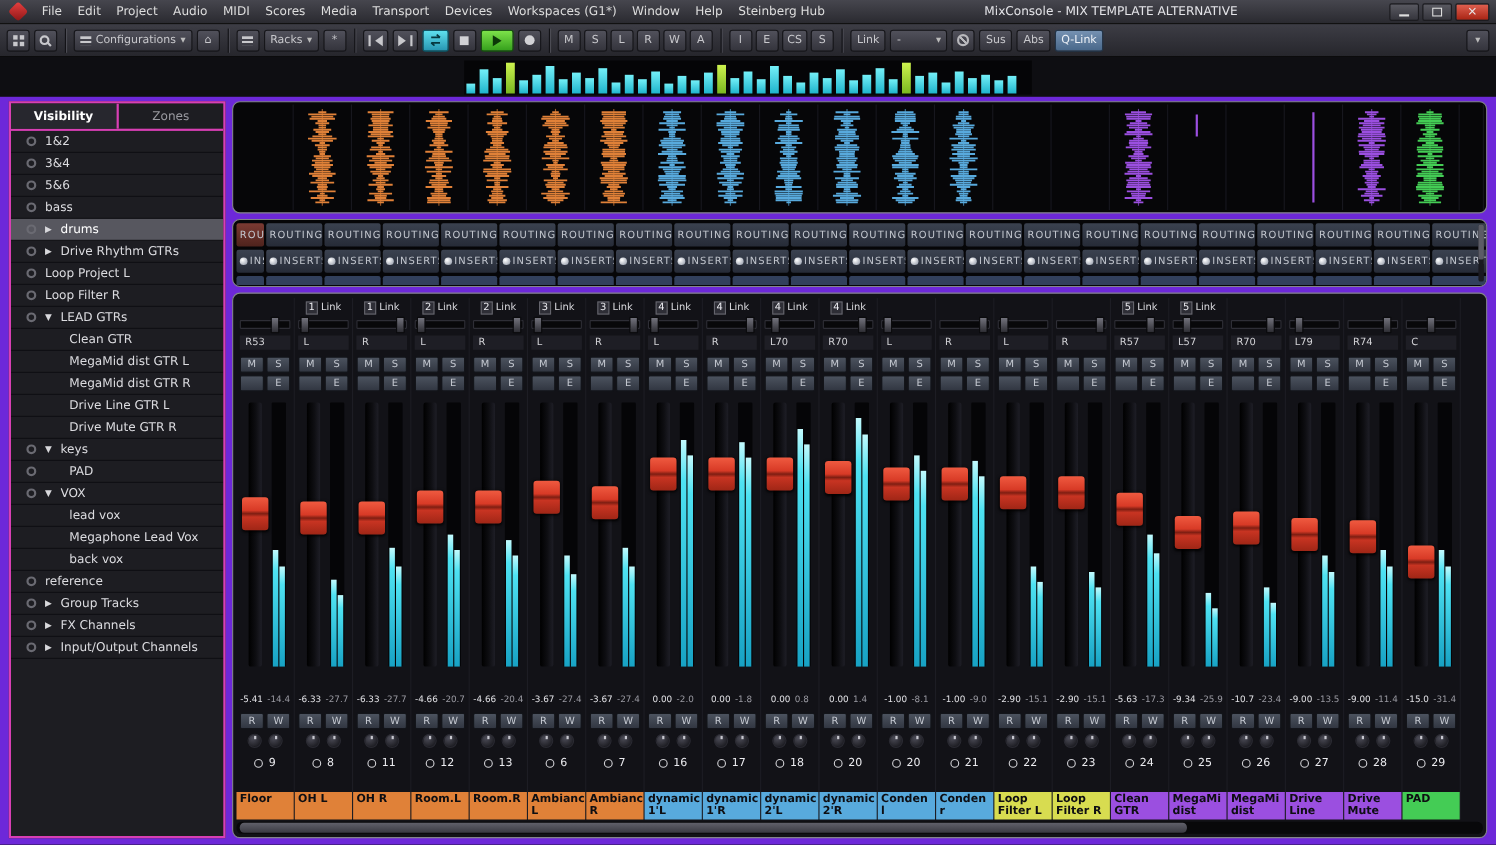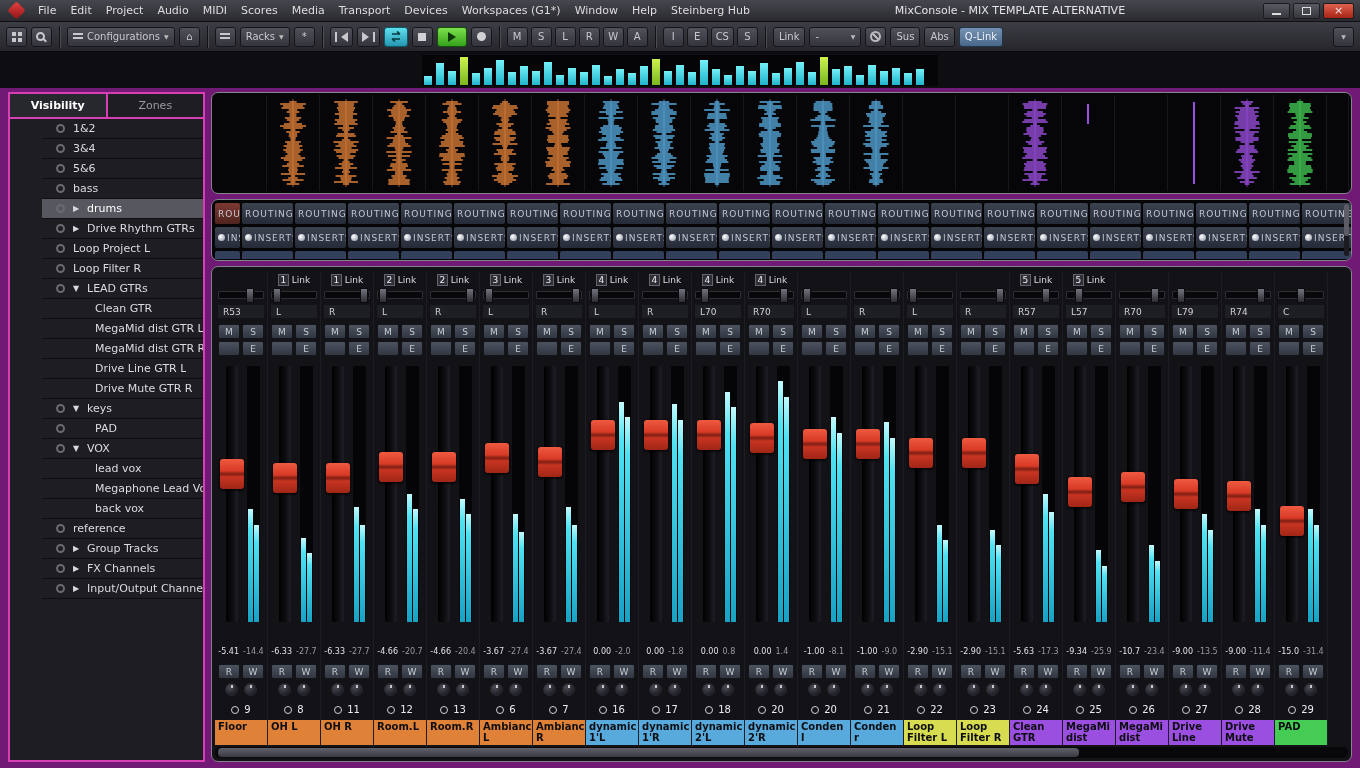--- a/index.html
+++ b/index.html
@@ -40,29 +40,29 @@
 .tbtn.qlink{background:linear-gradient(#7692b2,#48678a);border-color:#223448;color:#eef2f8;}
 .toolbar .endcap{margin-left:auto;}
 
 
 .bridge{height:36px;background:#0e0e12;display:flex;justify-content:center;align-items:flex-end;padding-bottom:2px;}
 .bridge-bars{width:516px;height:31px;background:#050507;display:flex;align-items:flex-end;gap:4px;padding:1px 2px;}
 .bbar{width:8px;flex:none;background:linear-gradient(to top,#1fb4cc,#74f0f8);}
 .bbar.green{background:linear-gradient(to top,#7ab820,#cdf24e);}
 
 
-.content{display:flex;gap:6px;padding:4px 8px 6px;height:680px;background:#701a75;}
+.content{display:flex;gap:6px;padding:4px 8px 6px;height:680px;background:#6d28d9;}
 
 
 .sidebar{width:197px;flex:none;border:2px solid #d83fb4;background:#1d1d22;display:flex;flex-direction:column;overflow:hidden;}
 .stabs{display:flex;height:25px;border-bottom:2px solid #d83fb4;flex:none;}
 .stab{flex:1;display:flex;align-items:center;justify-content:center;font-size:11px;color:#9a9aa0;}
 .stab.active{color:#fff;background:#27272e;border-right:2px solid #d83fb4;font-weight:bold;}
 .slist{flex:1;overflow:hidden;}
-.srow{height:20px;display:flex;align-items:center;border-bottom:1px solid #0f0f13;font-size:11px;color:#dcdce0;padding-left:14px;margin-left:32px;}
+.srow{height:20px;display:flex;align-items:center;border-bottom:1px solid #0f0f13;font-size:11px;color:#dcdce0;padding-left:14px;}
 .srow.selected{background:#57575f;color:#fff;}
 .sbullet{width:9px;height:9px;border:2px solid #6a6a72;border-radius:50%;margin-right:8px;flex:none;}
 .sbullet.hid{visibility:hidden;}
 .sarrow{width:14px;font-size:8px;color:#d8d8dc;flex:none;}
 .sind{width:22px;flex:none;}
 .slabel{white-space:nowrap;overflow:hidden;}
 
 
 .mixer{flex:1;display:flex;flex-direction:column;gap:5px;min-width:0;}
 .panel{border:1px solid #84848c;border-radius:7px;background:#060608;}
@@ -104,21 +104,21 @@
 .meter{position:absolute;right:7px;top:4px;bottom:4px;width:13px;background:#050507;border-radius:1px;display:flex;align-items:flex-end;gap:1px;padding:0 1px;}
 .mbar{width:5px;flex:none;background:linear-gradient(to top,#17a2c4 0%,#4ee2f2 82%,#c2fafd 100%);}
 .db-row{height:14px;display:flex;gap:4px;align-items:center;font-size:8px;margin-top:18px;white-space:nowrap;}
 .db-fader{color:#e2e2e6;}
 .db-peak{color:#9a9aa2;}
 .knobs{display:flex;gap:6px;margin-top:4px;}
 .knob{width:13px;height:13px;border-radius:50%;background:radial-gradient(circle at 35% 30%,#4b4b56,#0f0f13);border:1px solid #2a2a32;position:relative;}
 .knob::after{content:"";position:absolute;left:5px;top:1px;width:2px;height:3px;background:#c8c8d0;}
 .num-row{height:15px;display:flex;align-items:center;gap:5px;margin-top:6px;font-size:10px;color:#ececf0;}
 .num-circle{width:8px;height:8px;border:1px solid #d2d2d6;border-radius:50%;}
-.name-block{width:100%;height:25px;margin-top:3px;color:#0e0e12;font-size:10px;line-height:11px;padding:1px 3px;overflow:hidden;flex:none;font-weight:bold;}
+.name-block{width:100%;height:25px;margin-top:19px;color:#0e0e12;font-size:10px;line-height:11px;padding:1px 3px;overflow:hidden;flex:none;font-weight:bold;}
 .hscroll{height:11px;background:#08080a;border-radius:5px;margin-top:2px;position:relative;flex:none;}
 .hthumb{position:absolute;left:3px;top:1px;bottom:1px;width:76%;background:linear-gradient(#60606a,#3a3a42);border-radius:4px;}
 </style>
 </head>
 <body>
 
 <div class="menubar">
   <span class="logo"></span>
   <span id="menu-items" style="display:flex;">
       <span class="menu-item">File</span>

